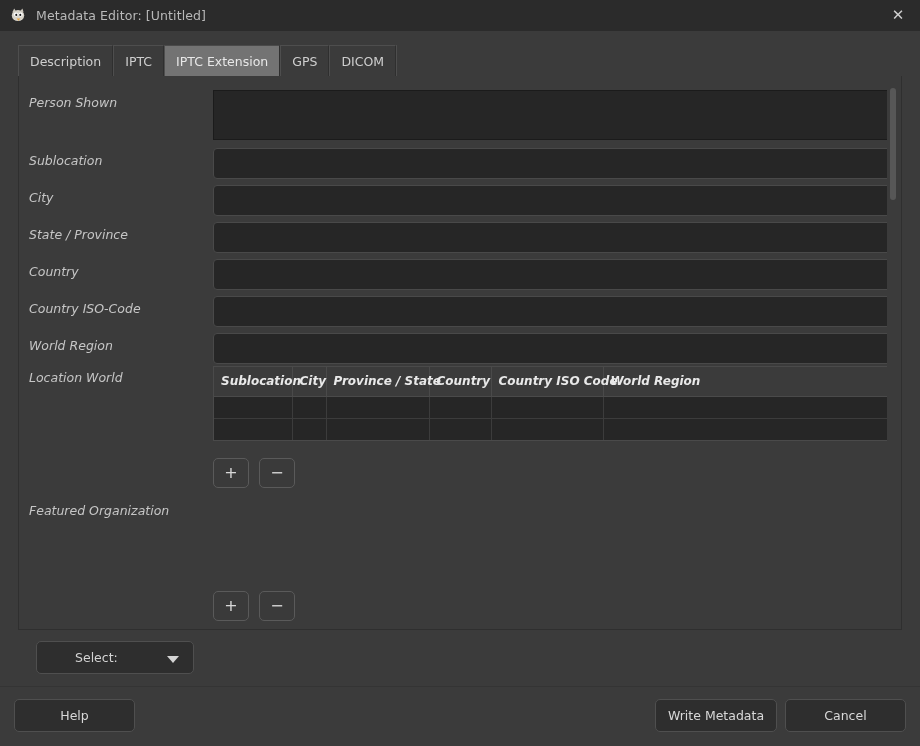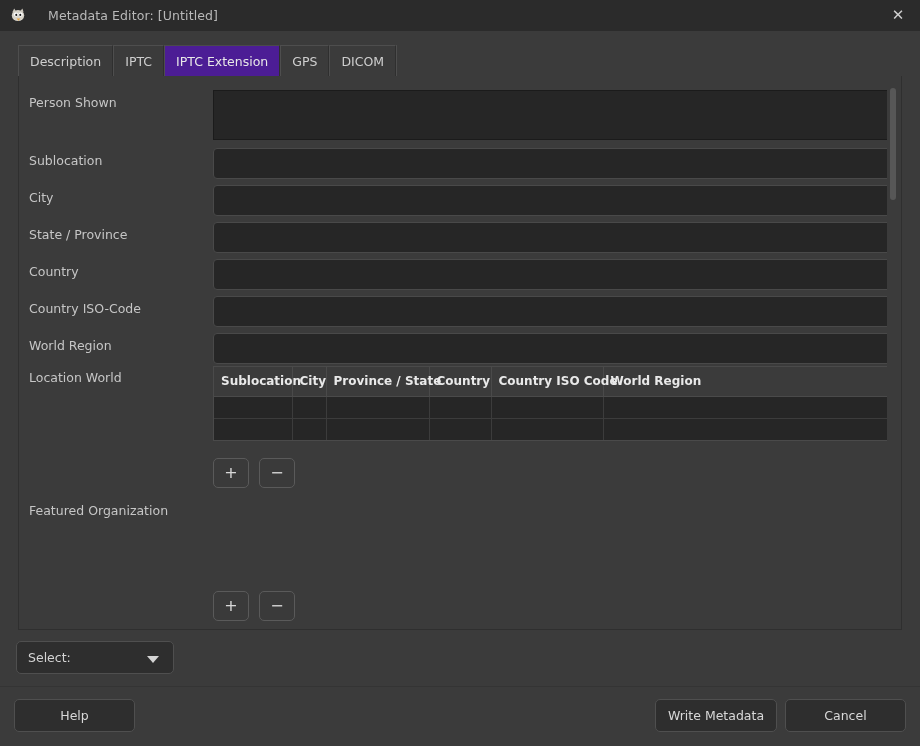--- a/index.html
+++ b/index.html
@@ -15,21 +15,21 @@
   .titlebar {
     position: absolute; left: 0; top: 0; width: 920px; height: 31px;
     background: #2b2b2b;
     display: flex; align-items: center;
   }
   .title-icon {
     width: 17px; height: 17px; margin-left: 10px; margin-right: 9px;
     position: relative; flex: 0 0 auto;
   }
   .title-text {
-    font-size: 12.5px; color: #b9b9b9; letter-spacing: .1px; margin-left: 12px;
+    font-size: 12.5px; color: #b9b9b9; letter-spacing: .1px;
   }
   .close-btn {
     position: absolute; right: 0; top: 0; width: 44px; height: 31px;
     display: flex; align-items: center; justify-content: center;
     color: #cfcfcf; font-size: 15px; line-height: 1;
   }
 
   
   .tabstrip {
     position: absolute; left: 18px; top: 45px; width: 884px; height: 31px;
@@ -39,41 +39,41 @@
   .tab {
     height: 31px; padding: 0 11px;
     display: flex; align-items: center;
     font-size: 12.5px; color: #cfcfcf;
     background: #3b3b3b;
     border-left: 1px solid #4e4e4e;
     border-right: 1px solid #2f2f2f;
     border-top: 1px solid #4e4e4e;
   }
   .tab.active {
-    background: #4c1d95;
+    background: #737373;
     color: #e8e8e8;
     border-left: 1px solid #4e4e4e;
     border-right: 1px solid #2f2f2f;
     border-top: 1px solid #4a4a4a;
   }
   .tab-filler {
     flex: 1 1 auto; height: 31px;
     border-left: 1px solid #4e4e4e;
     background: #3b3b3b;
   }
 
   
   .panel {
     position: absolute; left: 18px; top: 76px; width: 884px; height: 554px;
     background: #3b3b3b;
     border: 1px solid #2f2f2f; border-top: none;
     overflow: hidden;
   }
   .panel-inner {
-    position: absolute; left: 0; top: 0; width: 884px; height: 554px;
+    position: absolute; left: 0; top: 0; width: 884px; height: 554px; font-style: italic;
   }
 
   .label {
     position: absolute; left: 10px;
     font-size: 12.5px; color: #c6c6c6; white-space: nowrap;
   }
 
   .field {
     position: absolute; left: 194px; width: 678px; height: 31px;
     background: #262626; border: 1px solid #494949; border-radius: 4px;
@@ -126,23 +126,23 @@
     position: absolute; right: 2px; top: 2px; width: 12px; height: 550px;
     background: #3b3b3b;
   }
   .vscroll-thumb {
     position: absolute; left: 3px; top: 10px; width: 6px; height: 112px;
     background: #575757; border-radius: 3px;
   }
 
   
   .select-combo {
-    position: absolute; left: 16px; top: 641px; width: 158px; height: 33px;
+    position: absolute; left: 36px; top: 641px; width: 158px; height: 33px;
     background: #2e2e2e; border: 1px solid #4f4f4f; border-radius: 5px;
-    display: flex; align-items: center;
+    display: flex; align-items: center; padding-left: 27px;
   }
   .select-combo .lbl { margin-left: 11px; font-size: 12.5px; color: #d4d4d4; }
   .caret {
     position: absolute; right: 14px; top: 14px;
     width: 0; height: 0;
     border-left: 6px solid transparent;
     border-right: 6px solid transparent;
     border-top: 7px solid #d4d4d4;
   }
 

